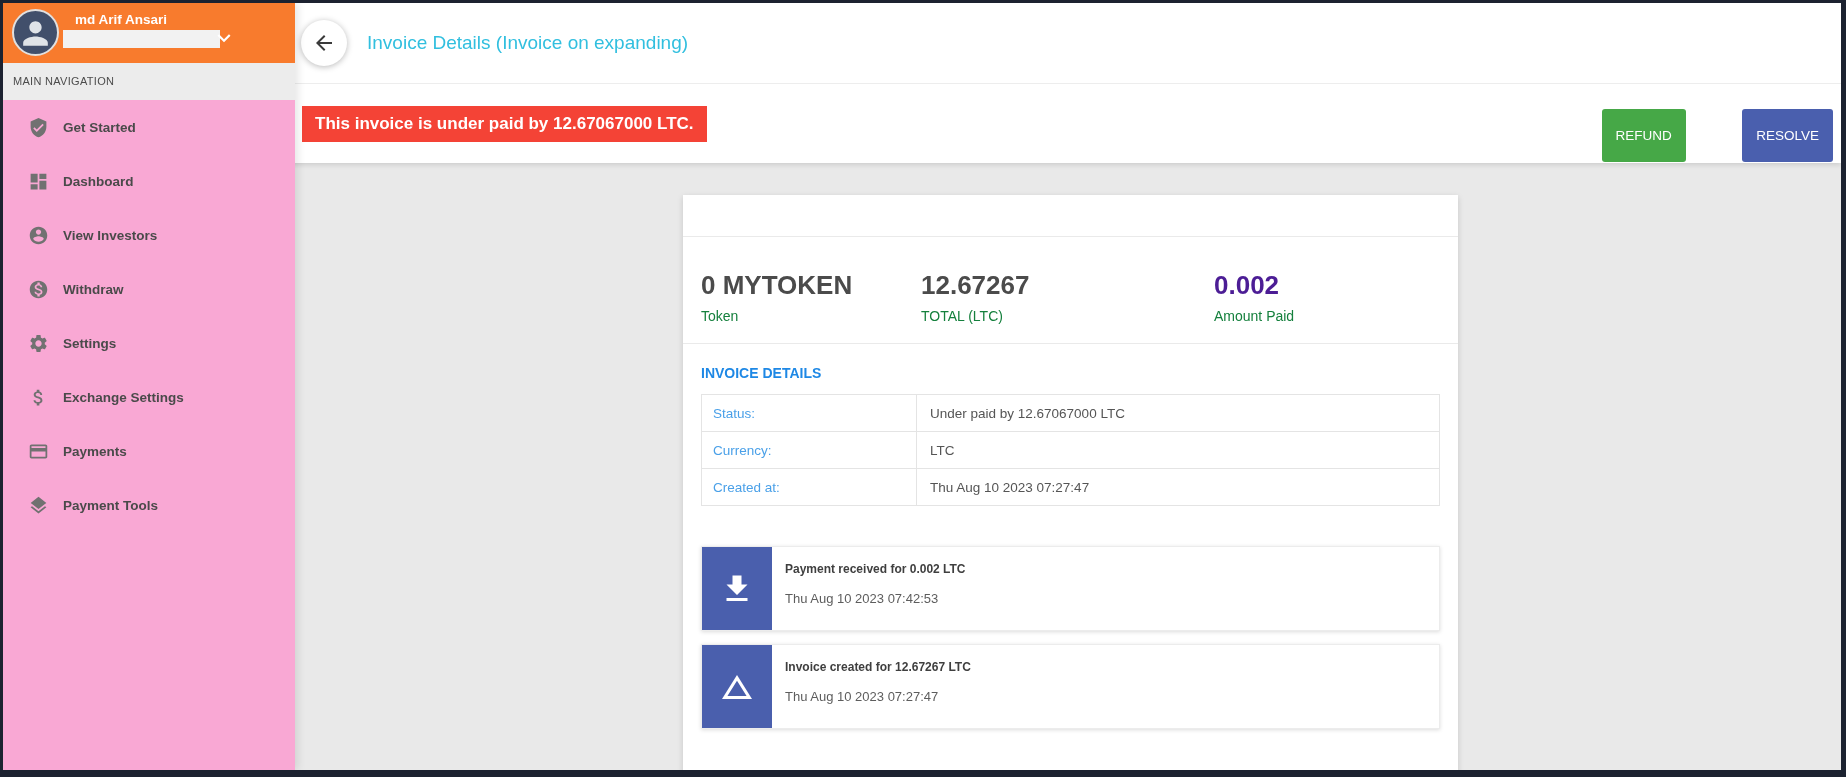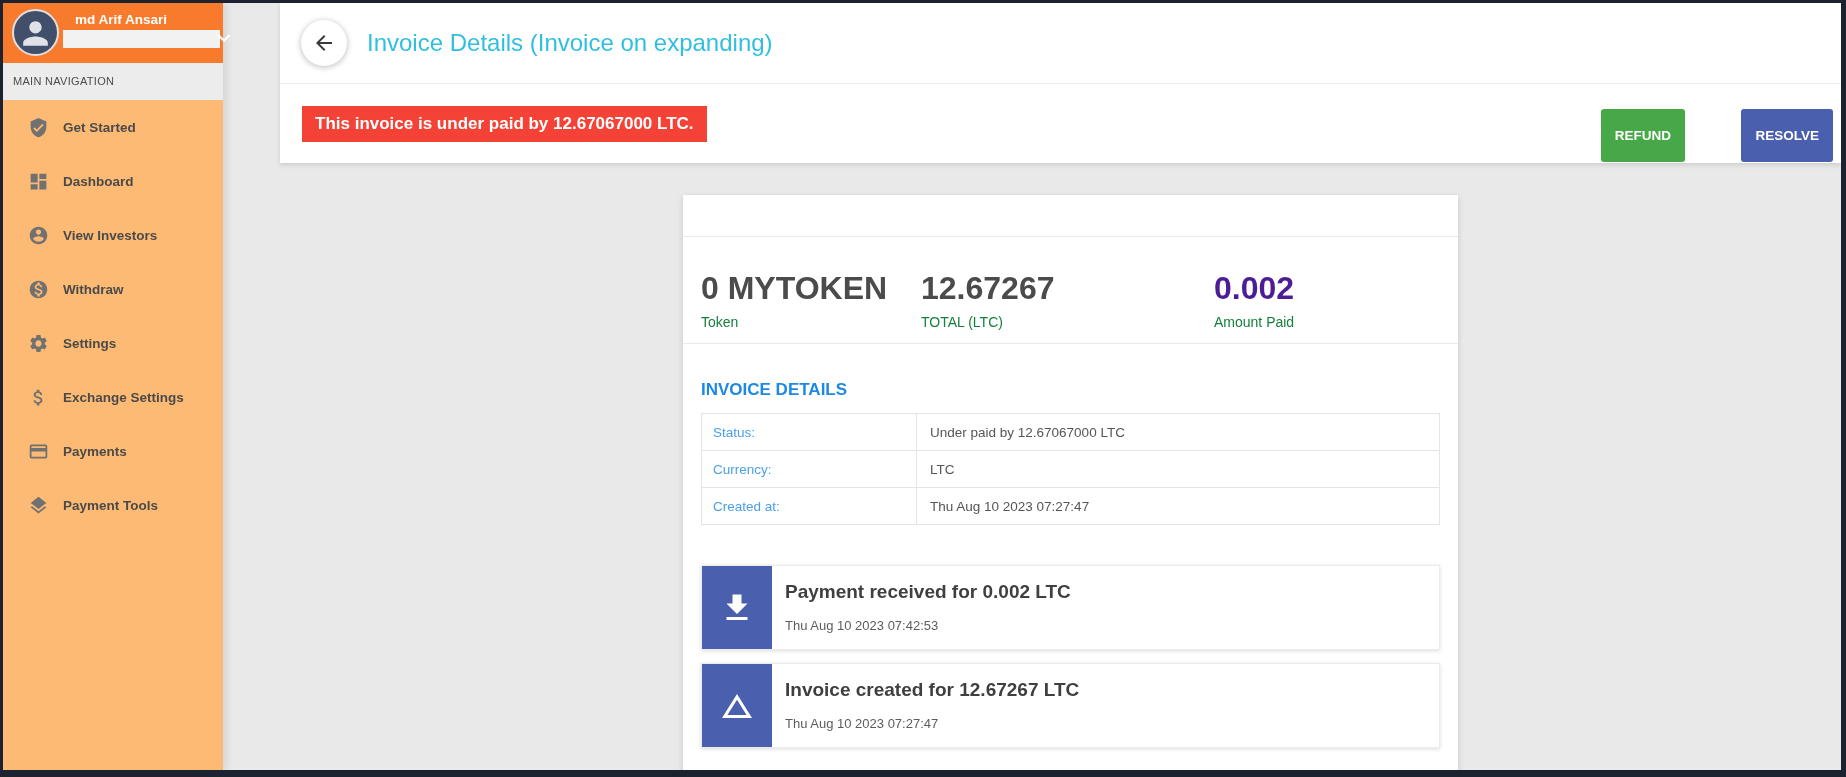--- a/index.html
+++ b/index.html
@@ -3,21 +3,21 @@
 <meta charset="utf-8">
 <style>
   html,body{margin:0;padding:0;background:#ffffff;}
   .frame{
     position:relative;width:1846px;height:777px;box-sizing:border-box;
     border:3px solid #1c2230;border-right-width:5px;border-bottom-width:7px;
     background:#e9e9e9;overflow:hidden;
     font-family:"Liberation Sans",sans-serif;
   }
   
-  .sidebar{position:absolute;left:0;top:0;bottom:0;width:220px;background:#fdba74;
+  .sidebar{position:absolute;left:0;top:0;bottom:0;width:292px;background:#f9a8d4;
            box-shadow:3px 0 8px rgba(0,0,0,.10);z-index:2;}
   .user-panel{height:60px;background:#f87b2d;position:relative;}
   .avatar{position:absolute;left:9px;top:6px;width:47px;height:47px;border-radius:50%;
           background:#414f6b;border:2px solid #e0e0e0;box-sizing:border-box;overflow:hidden;}
   .avatar svg{position:absolute;left:3px;top:4px;width:37px;height:37px;fill:#dfe3e8;}
   .user-name{position:absolute;left:72px;top:9px;color:#fff;font-size:13.5px;font-weight:bold;}
   .user-box{position:absolute;left:60px;top:27px;width:157px;height:18px;background:#f2f2f2;}
   .user-caret{position:absolute;left:208px;top:22px;width:26px;height:26px;cursor:pointer;}
   .user-caret svg{width:26px;height:26px;fill:#ffffff;}
   .nav-header{height:37px;background:#ececec;color:#4c4c4c;font-size:11px;font-weight:normal;
@@ -26,52 +26,52 @@
   .nav-item svg{width:21px;height:21px;fill:#717171;flex:none;}
   .nav-label{margin-left:14px;font-size:13.5px;font-weight:bold;color:#4a4a4a;}
   
   .header-card{position:absolute;left:277px;top:0;right:0;height:160px;background:#ffffff;
                box-shadow:0 2px 5px rgba(0,0,0,.12);z-index:1;}
   .title-row{height:80px;border-bottom:1px solid #ededed;display:flex;align-items:center;padding-left:21px;}
   .back-btn{width:46px;height:46px;border-radius:50%;background:#fff;border:none;
             box-shadow:0 1px 6px rgba(0,0,0,.28);display:flex;align-items:center;justify-content:center;
             cursor:pointer;flex:none;}
   .back-btn svg{width:24px;height:24px;fill:#3a3a3a;}
-  .page-title{margin-left:20px;font-size:24px;color:#31bfdf;}
+  .page-title{margin-left:20px;font-size:19px;color:#31bfdf;}
   .alert-row{position:relative;height:79px;display:flex;align-items:center;padding-left:22px;}
   .alert-banner{background:#f44336;color:#fff;font-weight:bold;font-size:17px;height:36px;
                 line-height:36px;padding:0 13px;}
   .action-btns{position:absolute;right:8px;top:25px;}
   .btn{display:inline-block;height:53px;line-height:43px;padding:0 14px;border:none;border-radius:3px;
-       color:#fff;font-weight:bold;font-size:13.5px;cursor:pointer;font-family:inherit;}
+       color:#fff;font-weight:normal;font-size:13.5px;cursor:pointer;font-family:inherit;}
   .btn-refund{background:#46a847;margin-right:10px;}
   .btn-resolve{background:#4a5fae;margin-left:42px;}
   
   .invoice-card{position:absolute;left:680px;top:192px;width:775px;bottom:-10px;background:#ffffff;
                 box-shadow:0 2px 6px rgba(0,0,0,.15);}
   .card-top{height:41px;border-bottom:1px solid #eaeaea;}
   .stats{display:flex;padding:33px 18px 0;height:73px;border-bottom:1px solid #eaeaea;}
   .stat{}
   .stat-0{width:220px;}
   .stat-1{width:293px;}
-  .stat-value{font-size:32px;font-weight:bold;color:#4b4b4b;}
+  .stat-value{font-size:26px;font-weight:bold;color:#4b4b4b;}
   .stat-value.green{color:#4c1d95;}
   .stat-label{margin-top:7px;font-size:14px;color:#15803d;}
-  .details-heading{margin:36px 18px 0;font-size:17px;font-weight:bold;color:#1e88e5;}
+  .details-heading{margin:21px 18px 0;font-size:14px;font-weight:bold;color:#1e88e5;}
   .details-table{margin:13px 18px 0;border-collapse:collapse;width:739px;}
   .details-table td{border:1px solid #e4e4e4;height:34px;font-size:13.5px;}
   .details-table td.lbl{width:202px;color:#4aa0e8;padding-left:11px;}
   .details-table td.val{color:#555555;padding-left:13px;border-radius:10px;}
   .events{margin-top:40px;}
   .event-card{margin:0 18px 13px;display:flex;height:83px;background:#fff;
               border:1px solid #ececec;box-shadow:0 1px 4px rgba(0,0,0,.14);}
   .event-icon{width:70px;flex:none;background:#4a5fad;display:flex;align-items:center;justify-content:center;}
   .event-icon svg{width:36px;height:36px;fill:#ffffff;}
   .event-body{padding:15px 0 0 13px;}
-  .event-title{font-size:19px;font-weight:bold;color:#3f3f3f;}
+  .event-title{font-size:12px;font-weight:bold;color:#3f3f3f;}
   .event-time{margin-top:15px;font-size:13px;color:#5d5d5d;}
 </style>
 </head>
 <body>
 
 <div class="frame">
 
   <div class="sidebar">
     <div class="user-panel">
       <div class="avatar">

